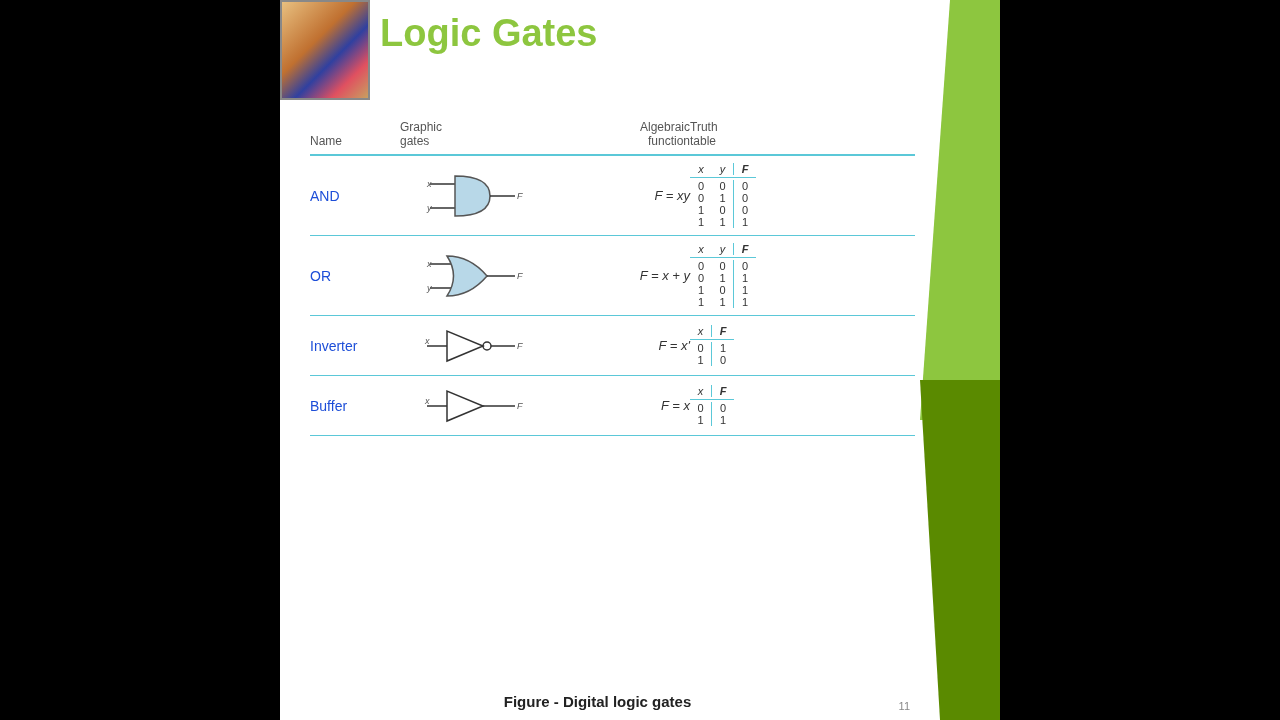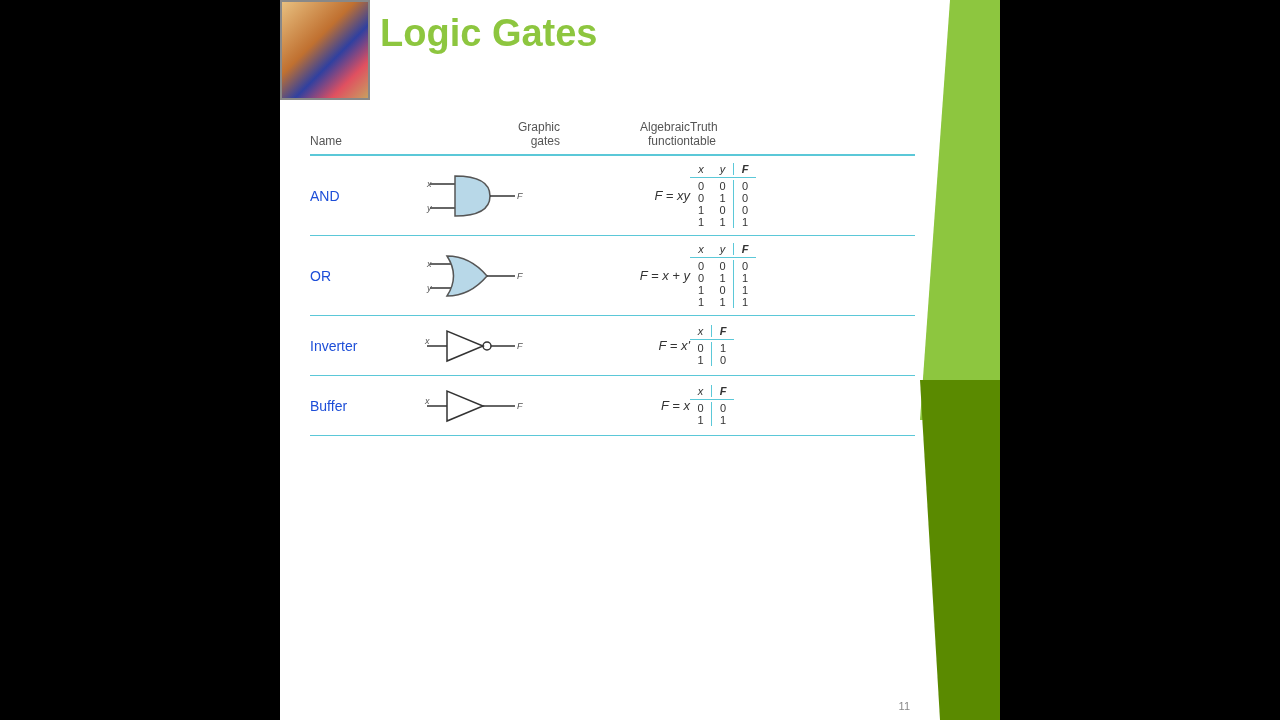--- a/index.html
+++ b/index.html
@@ -108,21 +108,21 @@
     
     .col-headers {
       display: flex;
       align-items: flex-end;
       padding-bottom: 6px;
       font-size: 12px;
       color: #555;
       border-bottom: 2px solid #5bc8d8;
     }
     .col-name { width: 90px; }
-    .col-graphic { width: 160px; text-align: right; }
+    .col-graphic { width: 160px; text-align: left; }
     .col-algebraic { width: 130px; text-align: right; }
     .col-truth { width: 120px; }
 
     
     .gate-row {
       display: flex;
       align-items: center;
       border-bottom: 1.5px solid #5bc8d8;
       padding: 6px 0;
       min-height: 80px;
@@ -417,20 +417,21 @@
             <div class="truth-row">
                 <div class="td-xs">1</div>
                 <div class="td-fs">1</div>
               </div>
           </div>
         </div>
       </div>
 
     </div>
 
+    <div class="figure-caption">Figure - Digital logic gates</div>
 
     <div class="page-num">11</div>
 
   </div>
 
   <div class="right-black"></div>
 
 </div>
 
 </body></html>

